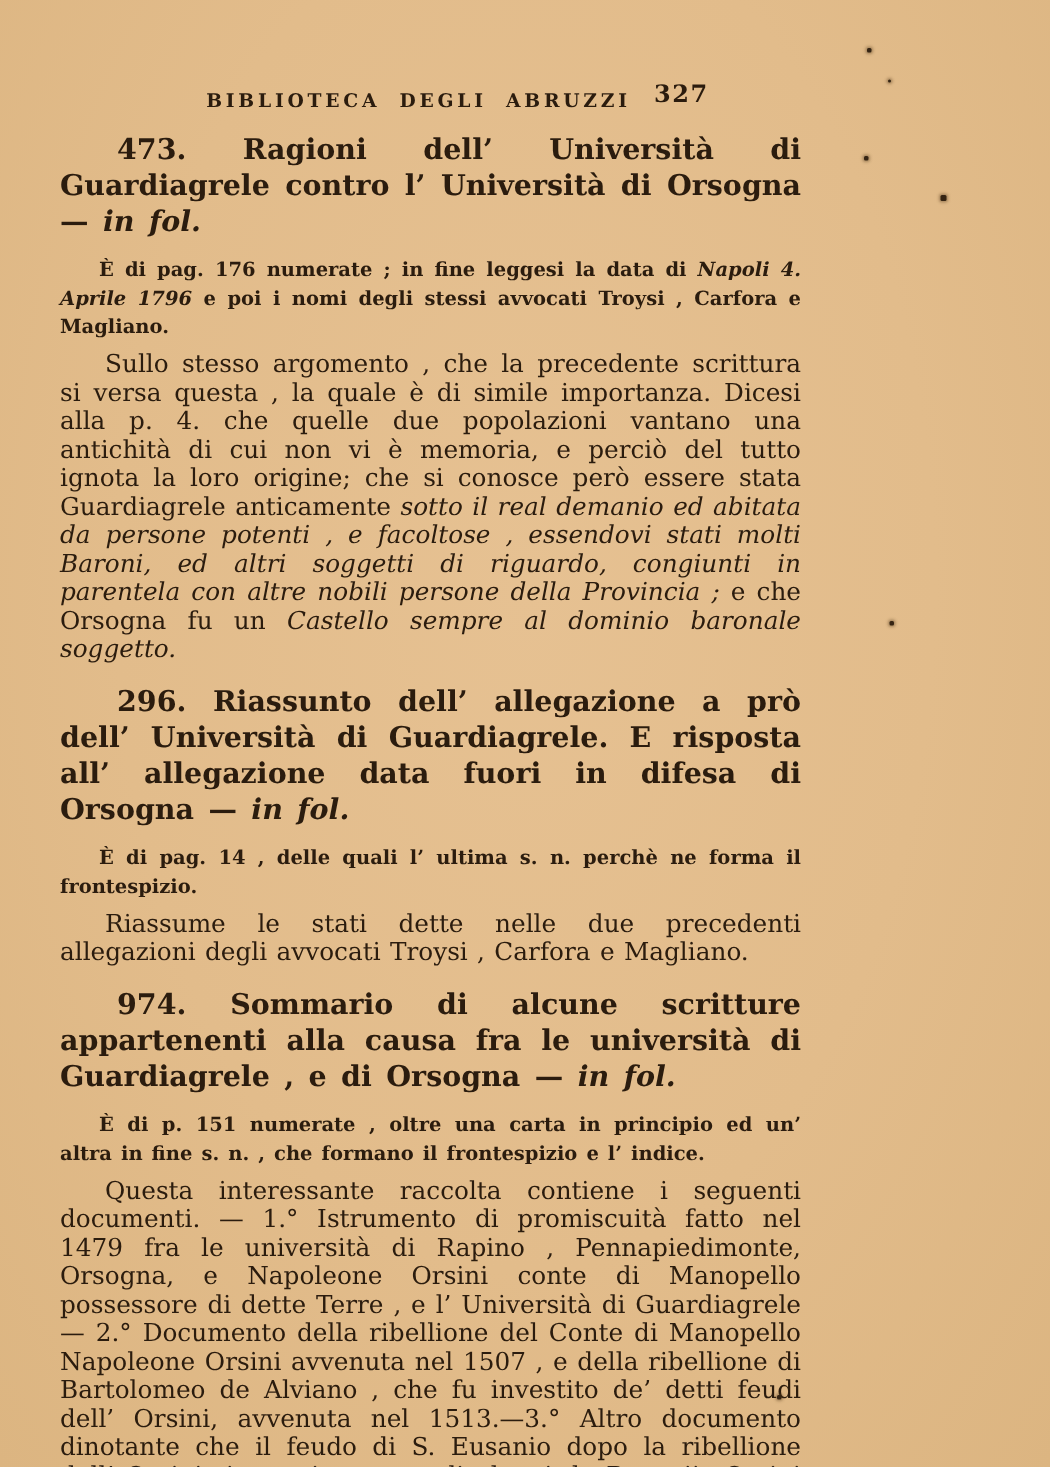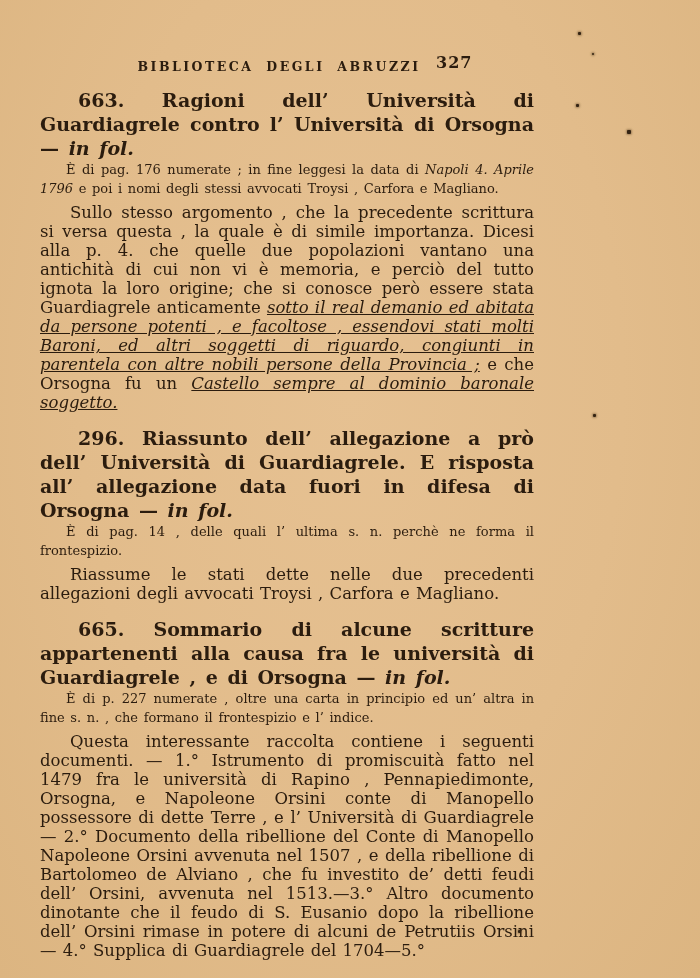--- a/index.html
+++ b/index.html
@@ -29,62 +29,63 @@
     position:absolute;left:396px;top:-3px;
     font-size:16px;font-weight:bold;letter-spacing:1px;
   }
   .entry-heading{
     margin-top:14px;
     font-size:19px;line-height:24px;font-weight:bold;
     word-spacing:3px;
     text-align:justify;text-indent:38px;
   }
   .entry-note{
-    font-size:13px;line-height:19px;font-weight:normal;
+    margin-top:11px;
+    font-size:13px;line-height:19px;font-weight:bold;
     word-spacing:1.5px;
     text-align:justify;text-indent:26px;
   }
   .entry-body{
     margin-top:5px;
     font-size:16.5px;line-height:19px;
     word-spacing:1px;
     text-align:justify;text-indent:30px;
   }
   .it{font-style:italic;}
-  .entry-body .it{font-weight:500;text-decoration:underline;}
+  .entry-body .it{font-weight:500;}
   .speck{
     position:absolute;background:#352413;border-radius:1px;
     box-shadow:0 0 2px 1px rgba(90,64,34,.45);
   }
 </style>
 </head>
 <body>
 
 <div class="page-column">
 
   <div class="running-header">
     <span class="running-title">BIBLIOTECA DEGLI ABRUZZI</span>
     <span class="page-number">327</span>
   </div>
 
   <section class="entry">
-    <p class="entry-heading"><span>663. Ragioni dell’ Università di Guardiagrele contro l’ Università di Orsogna — </span><span class="it">in fol.</span></p>
+    <p class="entry-heading"><span>473. Ragioni dell’ Università di Guardiagrele contro l’ Università di Orsogna — </span><span class="it">in fol.</span></p>
     <p class="entry-note"><span>È di pag. 176 numerate ; in fine leggesi la data di </span><span class="it">Napoli 4. Aprile 1796</span><span> e poi i nomi degli stessi avvocati Troysi , Carfora e Magliano.</span></p>
     <p class="entry-body"><span>Sullo stesso argomento , che la precedente scrittura si versa questa , la quale è di simile importanza. Dicesi alla p. 4. che quelle due popolazioni vantano una antichità di cui non vi è memoria, e perciò del tutto ignota la loro origine; che si conosce però essere stata Guardiagrele anticamente </span><span class="it">sotto il real demanio ed abitata da persone potenti , e facoltose , essendovi stati molti Baroni, ed altri soggetti di riguardo, congiunti in parentela con altre nobili persone della Provincia ;</span><span> e che Orsogna fu un </span><span class="it">Castello sempre al dominio baronale soggetto.</span></p>
   </section>
 
   <section class="entry">
     <p class="entry-heading"><span>296. Riassunto dell’ allegazione a prò dell’ Università di Guardiagrele. E risposta all’ allegazione data fuori in difesa di Orsogna — </span><span class="it">in fol.</span></p>
     <p class="entry-note"><span>È di pag. 14 , delle quali l’ ultima s. n. perchè ne forma il frontespizio.</span></p>
     <p class="entry-body"><span>Riassume le stati dette nelle due precedenti allegazioni degli avvocati Troysi , Carfora e Magliano.</span></p>
   </section>
 
   <section class="entry">
-    <p class="entry-heading"><span>665. Sommario di alcune scritture appartenenti alla causa fra le università di Guardiagrele , e di Orsogna — </span><span class="it">in fol.</span></p>
-    <p class="entry-note"><span>È di p. 227 numerate , oltre una carta in principio ed un’ altra in fine s. n. , che formano il frontespizio e l’ indice.</span></p>
+    <p class="entry-heading"><span>974. Sommario di alcune scritture appartenenti alla causa fra le università di Guardiagrele , e di Orsogna — </span><span class="it">in fol.</span></p>
+    <p class="entry-note"><span>È di p. 151 numerate , oltre una carta in principio ed un’ altra in fine s. n. , che formano il frontespizio e l’ indice.</span></p>
     <p class="entry-body"><span>Questa interessante raccolta contiene i seguenti documenti. — 1.° Istrumento di promiscuità fatto nel 1479 fra le università di Rapino , Pennapiedimonte, Orsogna, e Napoleone Orsini conte di Manopello possessore di dette Terre , e l’ Università di Guardiagrele — 2.° Documento della ribellione del Conte di Manopello Napoleone Orsini avvenuta nel 1507 , e della ribellione di Bartolomeo de Alviano , che fu investito de’ detti feudi dell’ Orsini, avvenuta nel 1513.—3.° Altro documento dinotante che il feudo di S. Eusanio dopo la ribellione dell’ Orsini rimase in potere di alcuni de Petrutiis Orsini — 4.° Supplica di Guardiagrele del 1704—5.°</span></p>
   </section>
 
 </div>
 
 <div class="speck" style="left: 578px; top: 32px; width: 3px; height: 3px;"></div>
 <div class="speck" style="left: 592px; top: 53px; width: 2px; height: 2px;"></div>
 <div class="speck" style="left: 576px; top: 104px; width: 3px; height: 3px;"></div>
 <div class="speck" style="left: 627px; top: 130px; width: 4px; height: 4px;"></div>
 <div class="speck" style="left: 593px; top: 414px; width: 3px; height: 3px;"></div>

